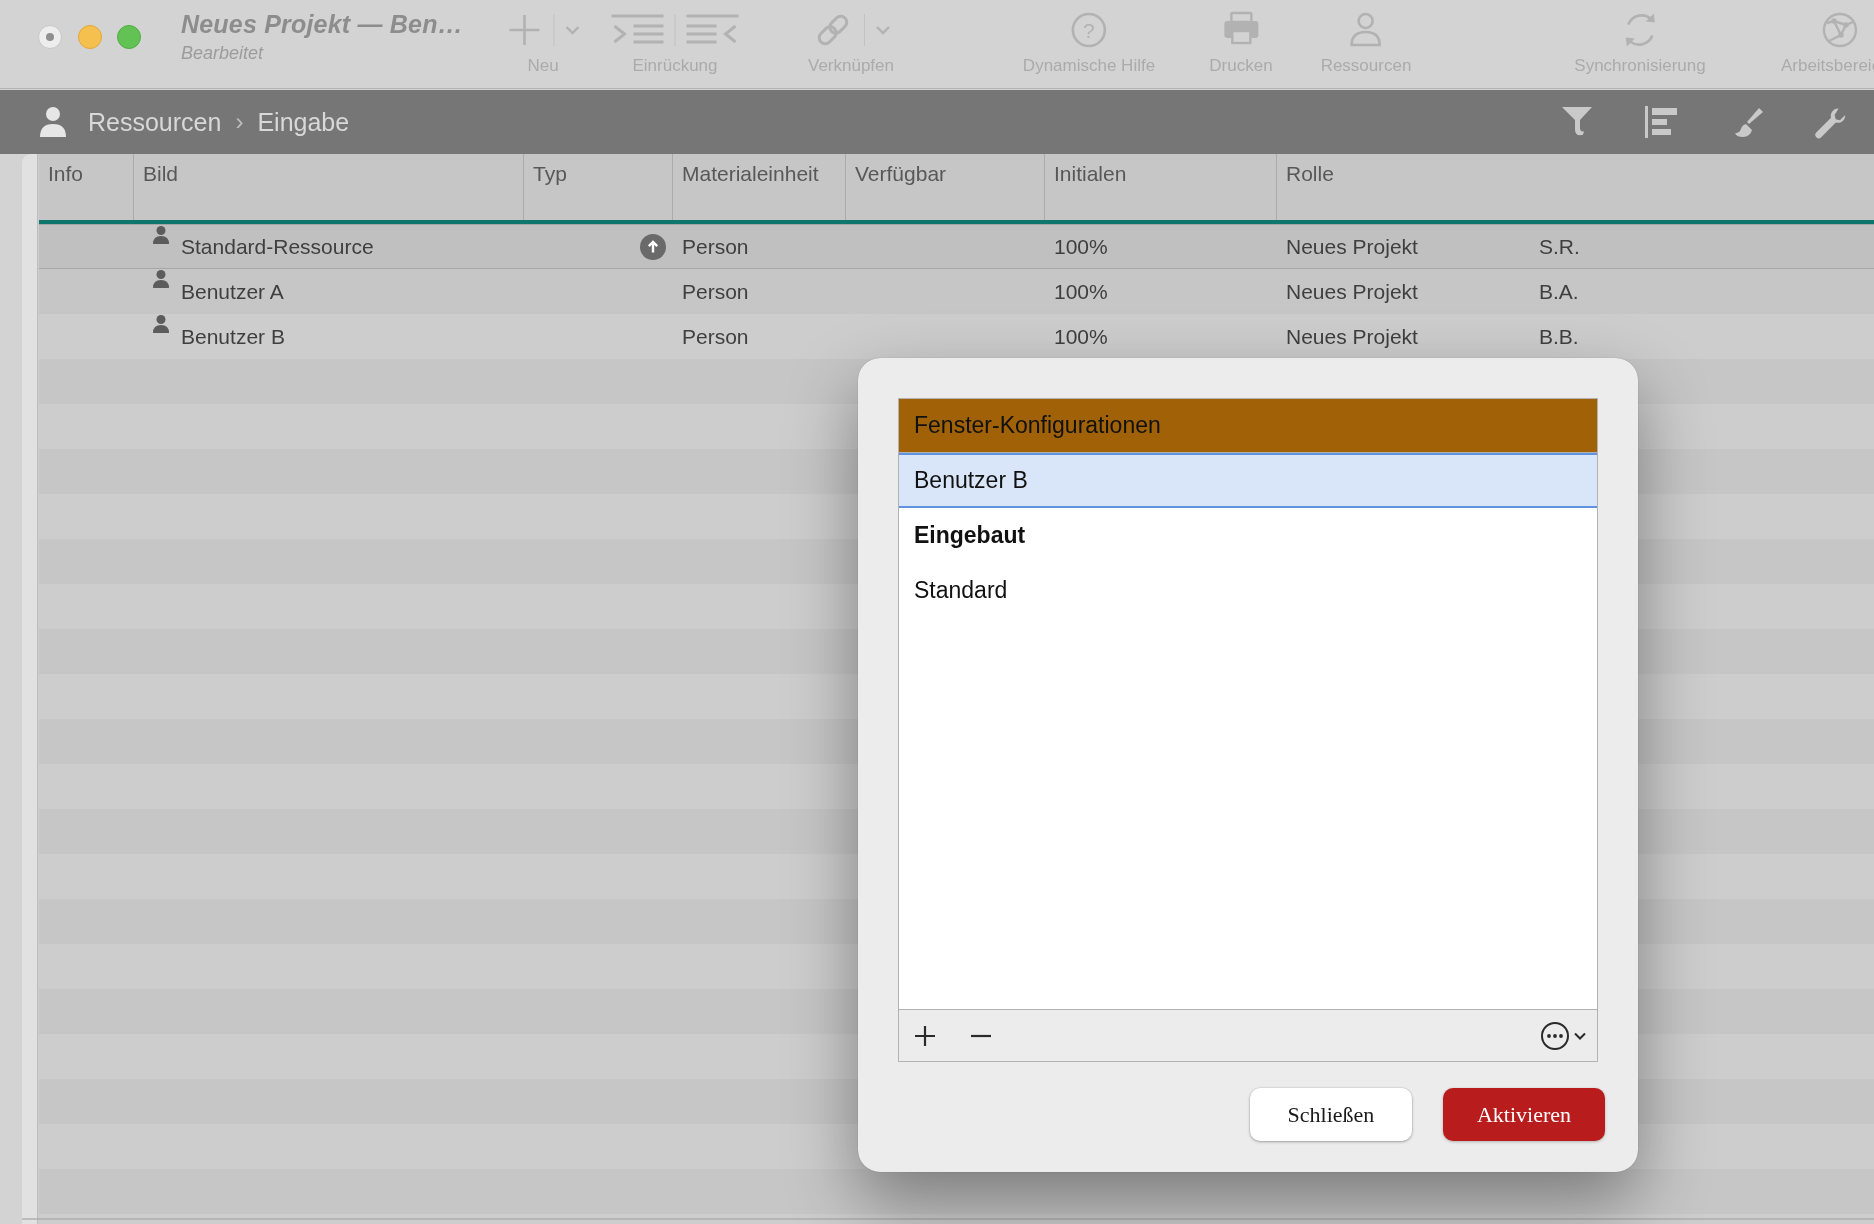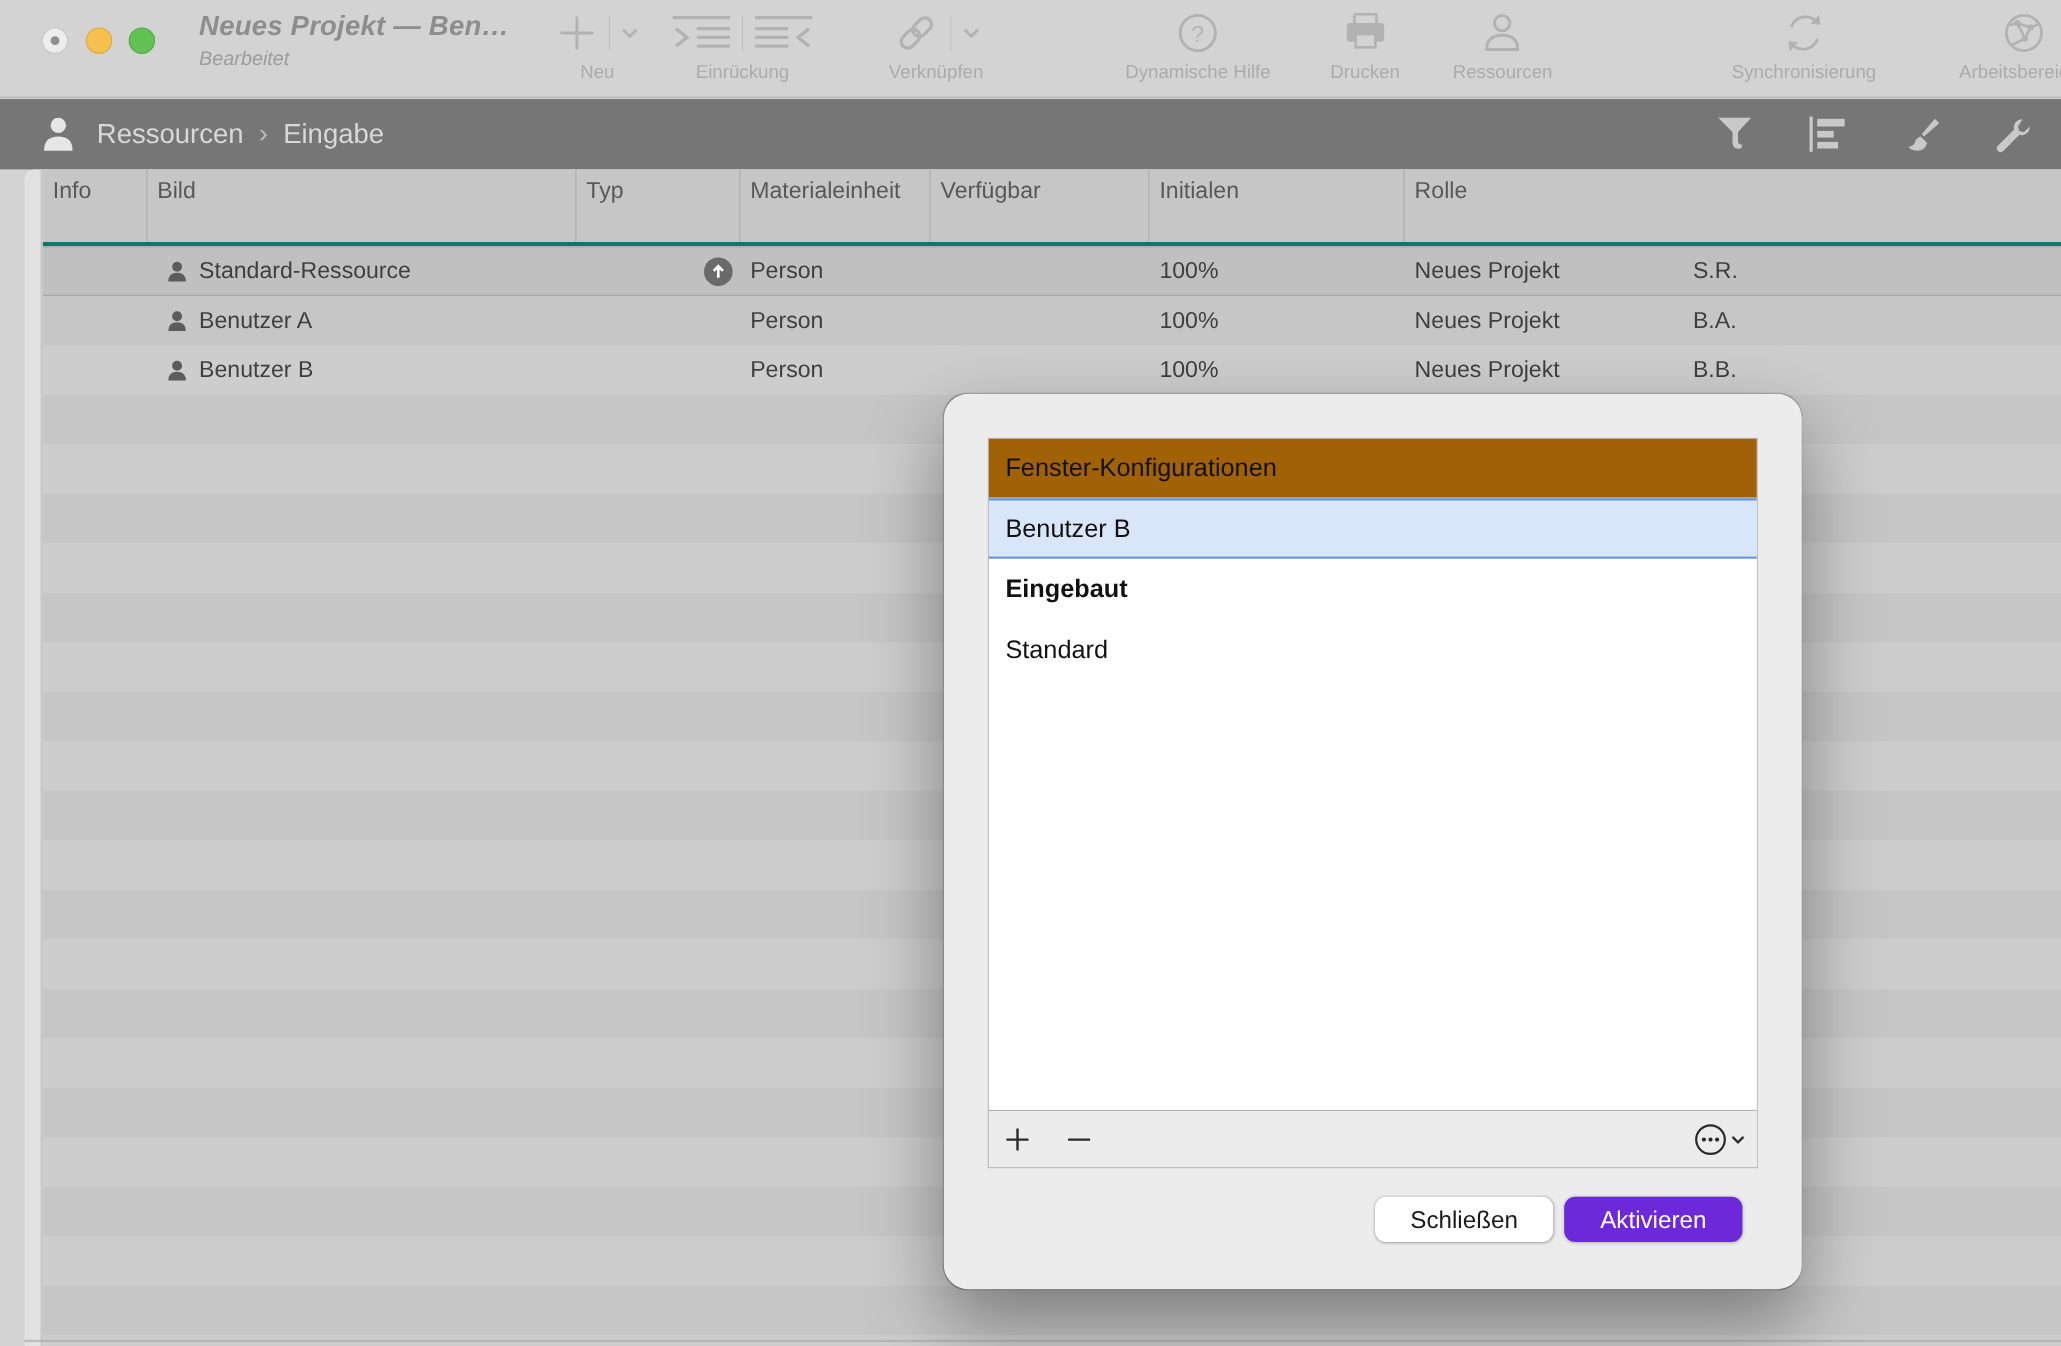--- a/index.html
+++ b/index.html
@@ -36,43 +36,43 @@
            display:grid; grid-template-columns:95px 390px 149px 173px 199px 232px 253px 171px 1fr; }
   .hc { border-right:1px solid #ababab; padding:8px 0 0 9px; font-size:21px; color:#585858; }
   .hc:last-child { border-right:none; }
   .rows { position:absolute; left:17px; right:0; top:70px; bottom:0;
           background:repeating-linear-gradient(180deg,#cdcdcd 0 45px,#c6c6c6 45px 90px); }
   .trow { position:absolute; left:0; right:0; height:45px; display:grid;
           grid-template-columns:95px 390px 149px 173px 199px 232px 253px 171px 1fr;
           font-size:21px; color:#3f3f3f; line-height:45px; }
   .trow.selected { background:#c0c0c0; border-top:1px solid #a6a6a6; border-bottom:1px solid #a6a6a6; line-height:43px; }
   .cell { overflow:hidden; white-space:nowrap; padding-left:9px; }
-  .cell.titel { display:flex; align-items:center; gap:10px; padding-left:17px; }
+  .cell.titel { display:flex; gap:10px; padding-left:17px; }
   .cell.bild { display:flex; align-items:center; justify-content:flex-end; padding-right:7px; }
   .badge { width:26px; height:26px; border-radius:50%; background:#6a6a6a; display:flex; align-items:center; justify-content:center; }
   .bottom-line { position:absolute; left:22px; right:0; top:1218px; height:2px; background:#a8a8a8; opacity:.65; }
 
   
   .dialog { position:absolute; left:858px; top:358px; width:780px; height:814px; background:#ececec; border-radius:22px;
             box-shadow:0 30px 70px rgba(0,0,0,.38), 0 0 1px rgba(0,0,0,.35); }
   .listbox { position:absolute; left:40px; top:40px; width:700px; height:664px; background:#ffffff;
              border:1px solid #b2b2b2; display:flex; flex-direction:column; }
   .lb-header { height:54px; background:#a16207; border-bottom:1px solid #b2b2b2; font-size:23px; color:#111;
                display:flex; align-items:center; padding-left:15px; }
   .lb-item { height:55px; font-size:23px; color:#111; display:flex; align-items:center; padding-left:15px; background:#fff; }
   .lb-item.bold { font-weight:bold; }
   .lb-item.selected { background:#d9e6f9; border-top:2px solid #5f93dd; border-bottom:2px solid #5f93dd; }
   .lb-filler { flex:1; background:#fff; }
   .lb-toolbar { height:52px; background:#ececec; border-top:1px solid #b2b2b2; display:flex; align-items:center; position:relative; color:#2a2a2a; }
   .lb-btn { width:44px; height:44px; display:flex; align-items:center; justify-content:center; cursor:default; }
   .lb-more { position:absolute; right:10px; display:flex; align-items:center; gap:2px; }
-  .dlg-btn { position:absolute; top:730px; width:162px; height:41px; border:none; border-radius:10px; font-size:22px;
-             font-family:Liberation Sans, sans-serif; }
+  .dlg-btn { position:absolute; top:730px; width:162px; height:53px; border:none; border-radius:10px; font-size:22px;
+             font-family:Liberation Serif, serif; }
   .btn-close { right:226px; background:#ffffff; color:#1a1a1a; box-shadow:0 1px 3px rgba(0,0,0,.3), 0 0 0 0.5px rgba(0,0,0,.08); }
-  .btn-activate { right:54px; background:#6d28d9; color:#ffffff; box-shadow:0 1px 3px rgba(0,0,0,.25); }
+  .btn-activate { right:33px; background:#b91c1c; color:#ffffff; box-shadow:0 1px 3px rgba(0,0,0,.25); }
 
   svg { display:block; }
 </style>
 </head>
 <body>
 
 <div class="toolbar">
   <span class="traffic t1"></span>
   <span class="traffic t2"></span>
   <span class="traffic t3"></span>

